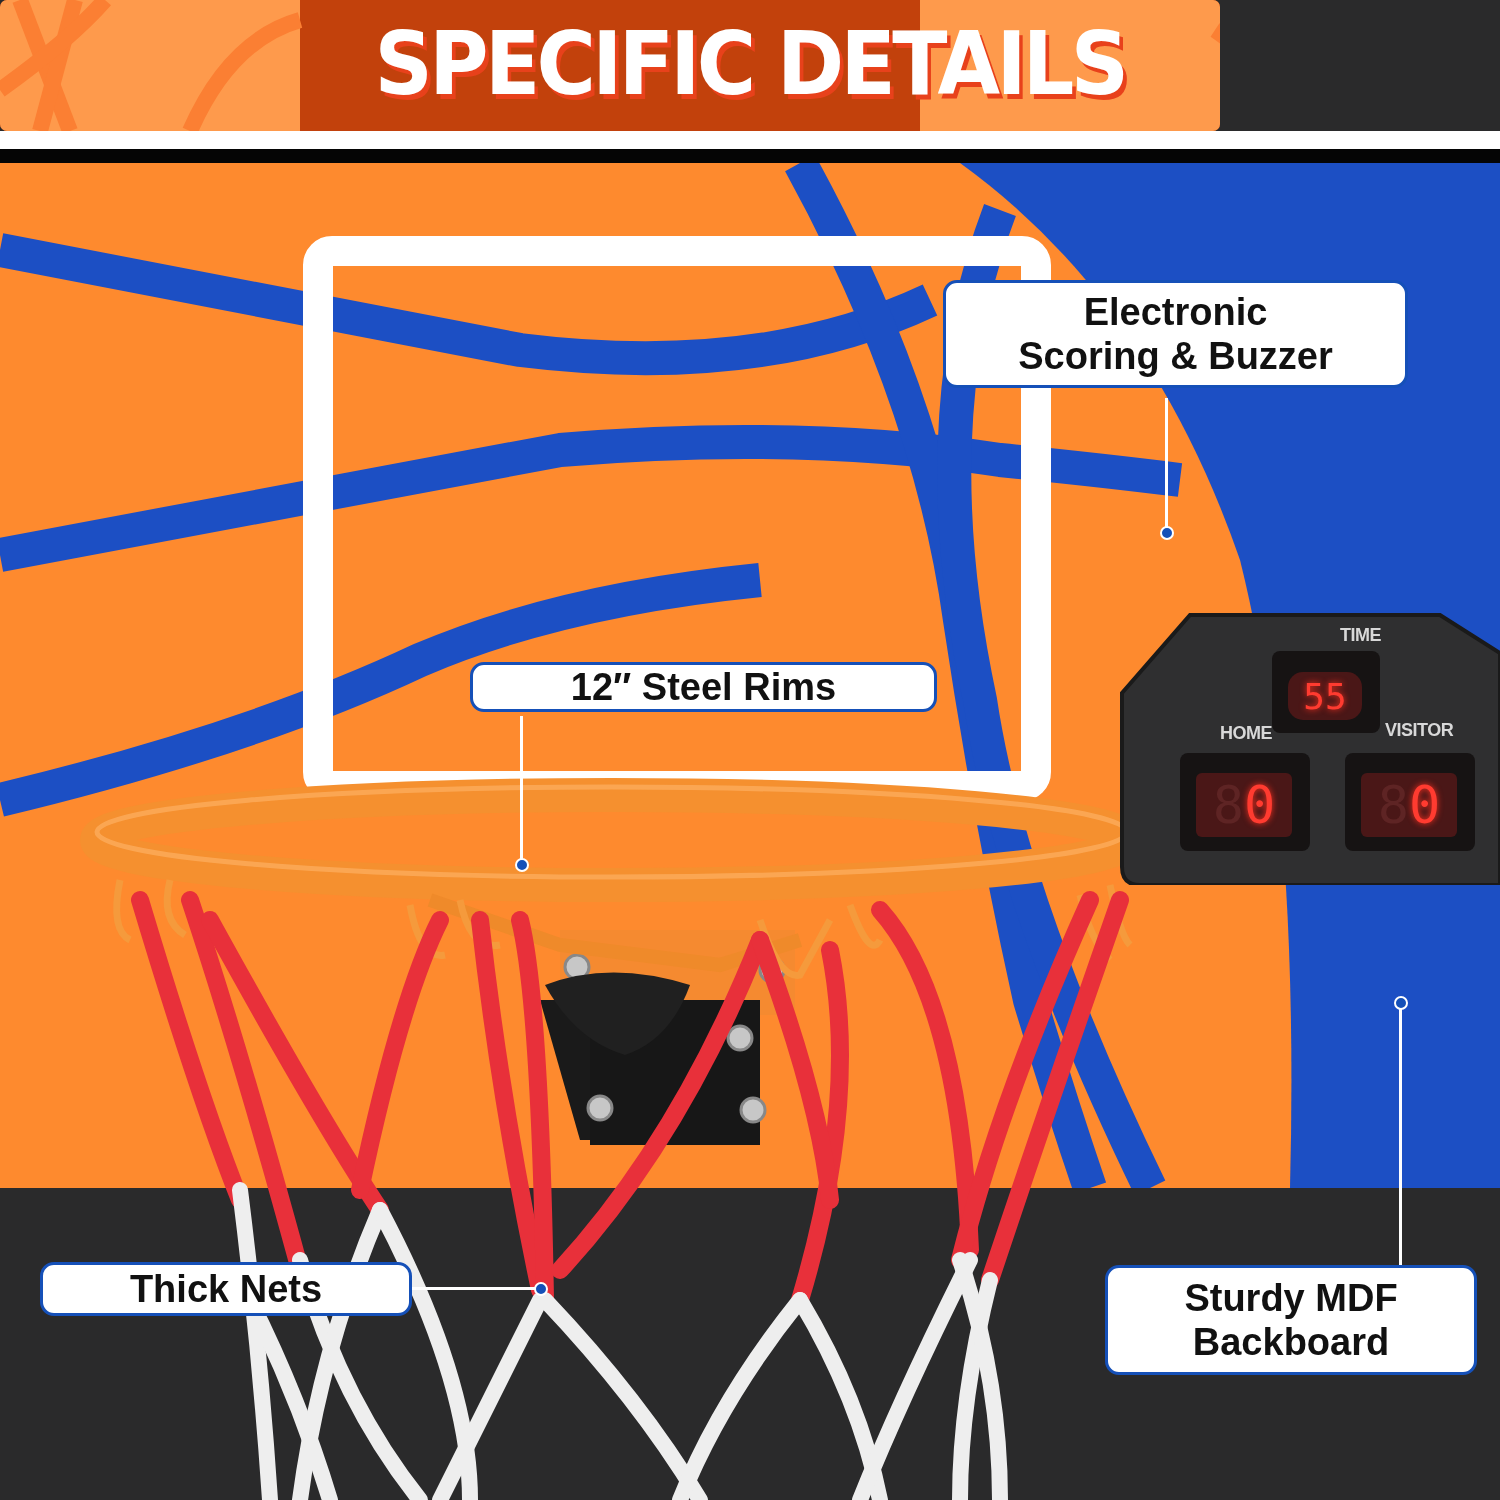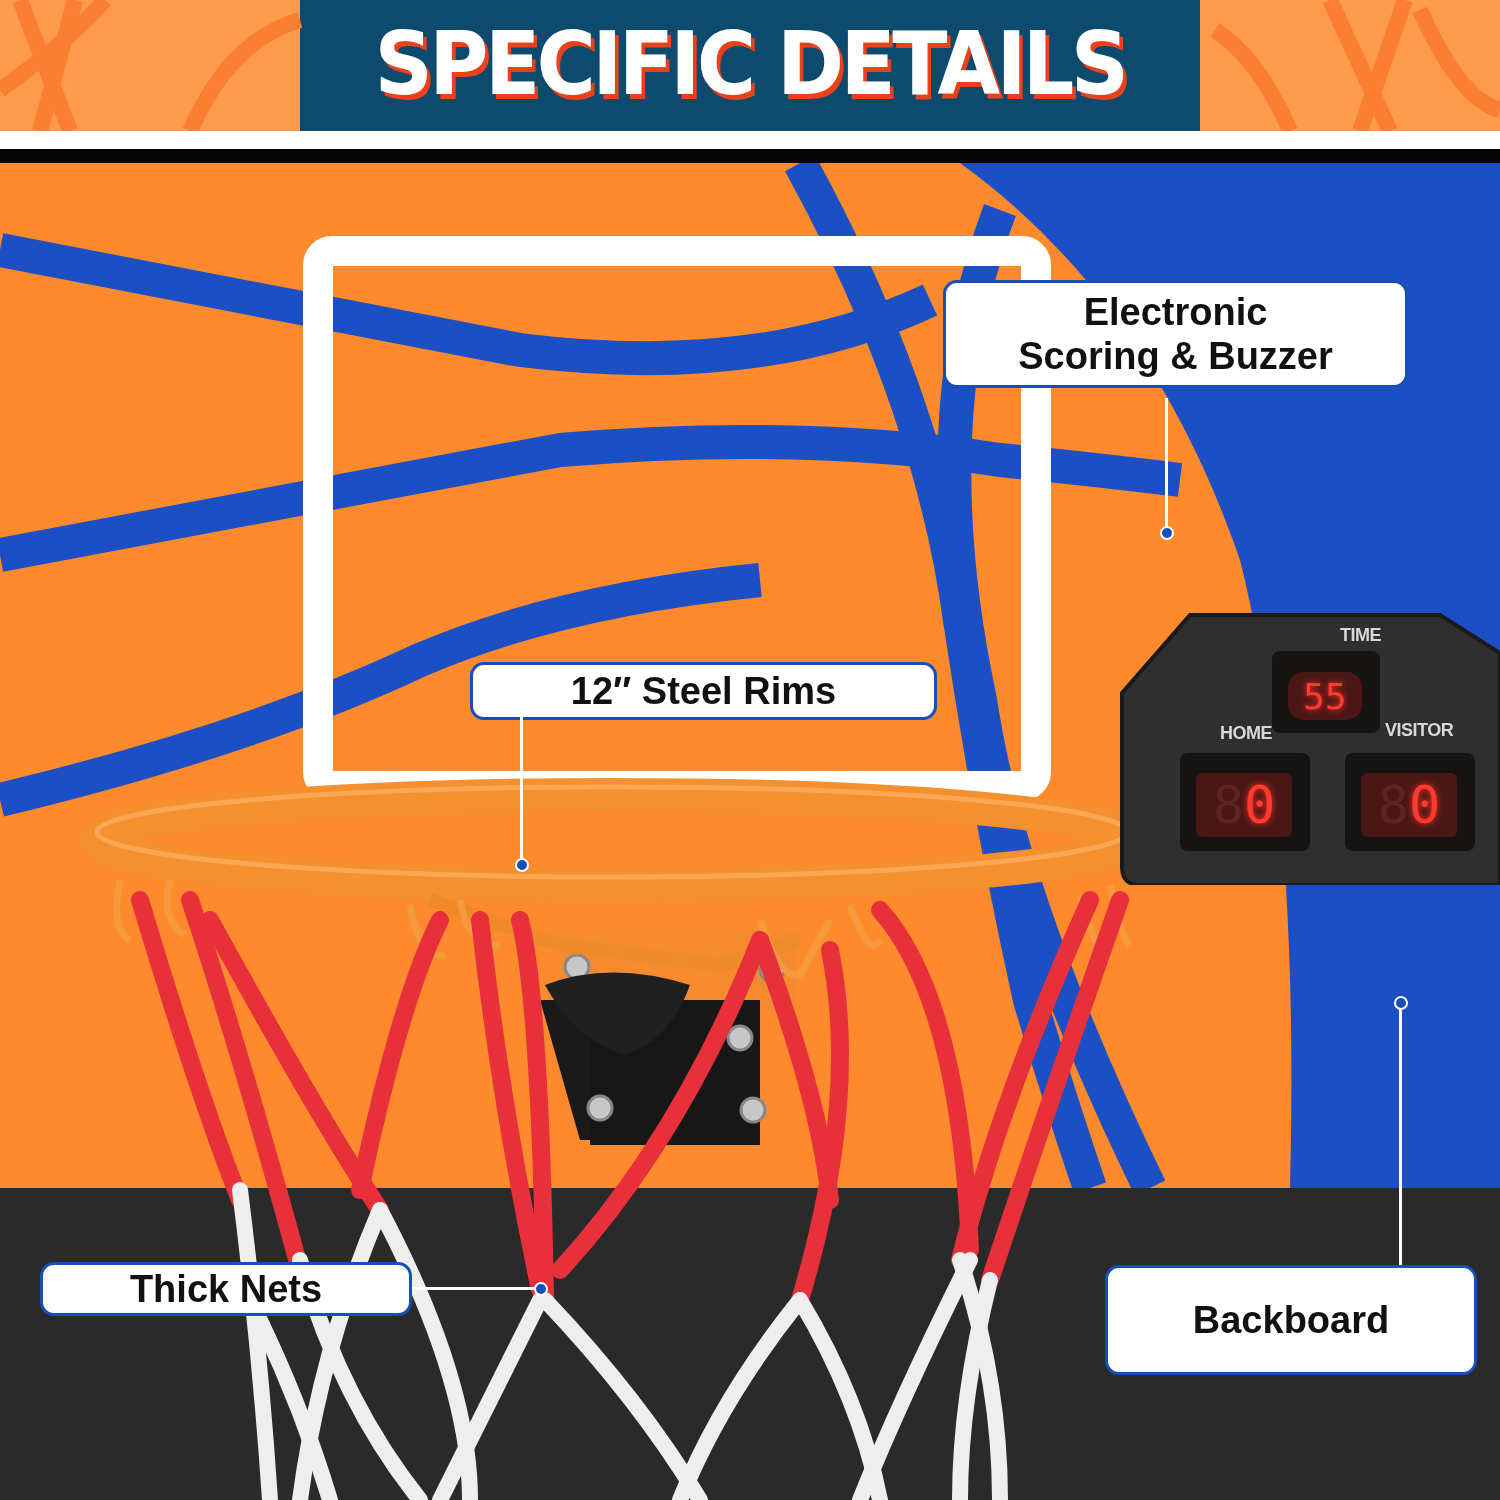--- a/index.html
+++ b/index.html
@@ -1,17 +1,17 @@
 <!DOCTYPE html>
 <html><head>
 <meta charset="utf-8">
 <style>
   html,body{margin:0;padding:0;}
   body{width:1500px;height:1500px;position:relative;overflow:hidden;background:#2a2a2b;font-family:"Liberation Sans",sans-serif;}
-  .header{position:absolute;left:0;top:0;width:1500px;height:131px;background:#0c4a6e;overflow:hidden;}
+  .header{position:absolute;left:0;top:0;width:1220px;height:131px;background:#c2410c;overflow:hidden;border-radius:7px;}
   .header .side{position:absolute;top:0;height:131px;width:300px;background:#fe9a4c;}
   .header .side.left{left:0;}
   .header .side.right{right:0;}
   .header svg.deco{position:absolute;top:0;}
   .title{position:absolute;left:0;top:12px;width:1500px;text-align:center;font-family:"DejaVu Sans",sans-serif;font-weight:bold;font-size:88px;letter-spacing:-4px;color:#fff;text-shadow:4px 5px 0 #e8411b;transform:scaleX(0.92);}
   .white-strip{position:absolute;left:0;top:131px;width:1500px;height:18px;background:#fff;}
   .black-strip{position:absolute;left:0;top:149px;width:1500px;height:14px;background:#050505;}
   .scene{position:absolute;left:0;top:163px;width:1500px;height:1337px;overflow:hidden;}
   .scene svg{position:absolute;left:0;top:0;}
   .callout{position:absolute;background:#fff;border:3px solid #1550b8;border-radius:14px;box-sizing:border-box;display:flex;align-items:center;justify-content:center;text-align:center;color:#111;font-weight:bold;font-size:38px;line-height:44px;font-family:"Liberation Sans",sans-serif;}
@@ -150,29 +150,30 @@
   </div>
 </div>
 
 <div class="callout" style="left:943px;top:280px;width:465px;height:108px;flex-direction:column;">
   <span>Electronic</span>
   <span>Scoring &amp; Buzzer</span>
 </div>
 <div class="leader" style="left:1165px;top:398px;width:3px;height:132px;"></div>
 <div class="dot" style="left:1160px;top:526px;"></div>
 
-<div class="callout" style="left:470px;top:662px;width:467px;height:58px;">
+<div class="callout" style="left:470px;top:662px;width:467px;height:50px;">
   <span>12″ Steel Rims</span>
 </div>
 <div class="leader" style="left:520px;top:716px;width:3px;height:146px;"></div>
 <div class="dot" style="left:515px;top:858px;"></div>
 
 <div class="callout" style="left:40px;top:1262px;width:372px;height:54px;">
   <span>Thick Nets</span>
 </div>
 <div class="leader" style="left:412px;top:1287px;width:126px;height:3px;"></div>
 <div class="dot" style="left:534px;top:1282px;"></div>
 
 <div class="callout" style="left:1105px;top:1265px;width:372px;height:110px;flex-direction:column;">
+  <span>Sturdy MDF</span>
   <span>Backboard</span>
 </div>
 <div class="leader" style="left:1399px;top:1004px;width:3px;height:261px;"></div>
 <div class="dot" style="left:1394px;top:996px;"></div>
 
 </body></html>

